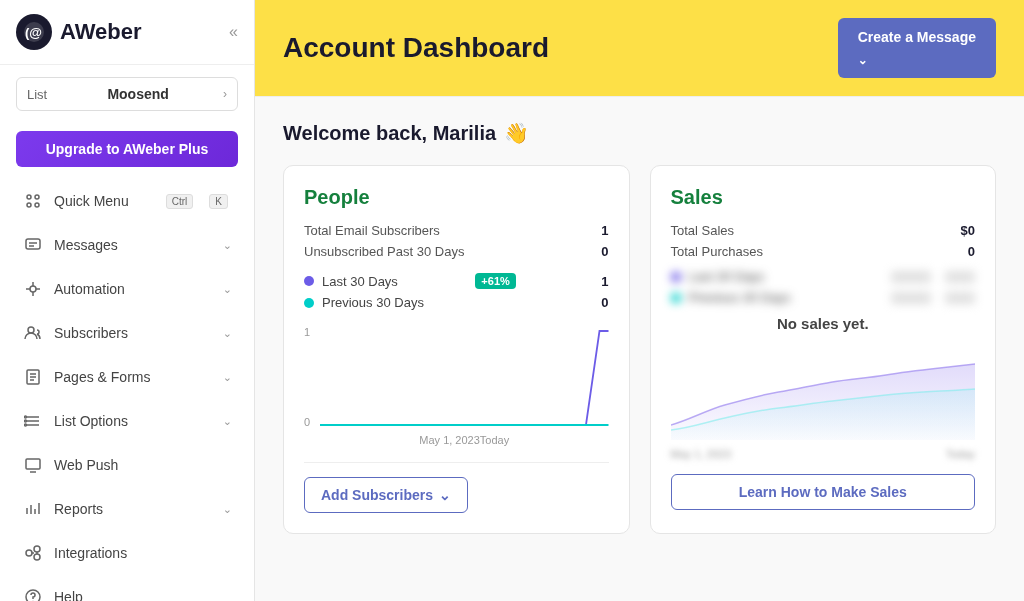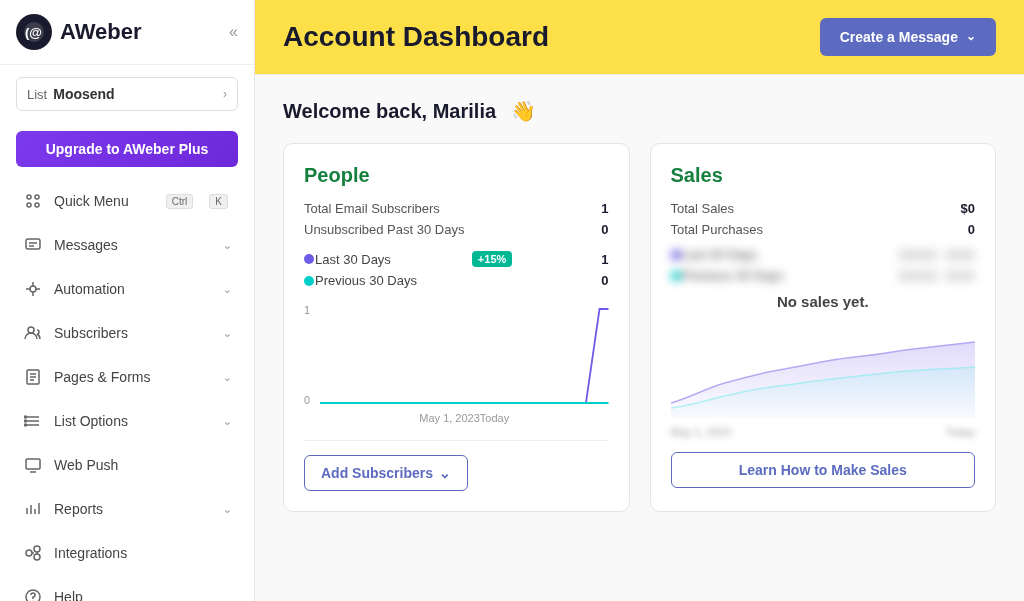--- a/index.html
+++ b/index.html
@@ -6,54 +6,54 @@
     body { font-family: -apple-system, BlinkMacSystemFont, 'Segoe UI', sans-serif; background: #f5f5f5; display: flex; height: 601px; overflow: hidden; }
 
     
     .sidebar { width: 255px; background: #fff; border-right: 1px solid #e5e5e5; display: flex; flex-direction: column; height: 601px; overflow-y: auto; flex-shrink: 0; }
     .sidebar-header { padding: 14px 16px; display: flex; align-items: center; justify-content: space-between; border-bottom: 1px solid #eee; }
     .logo { display: flex; align-items: center; gap: 8px; }
     .logo-icon { width: 36px; height: 36px; background: #1a1a2e; border-radius: 50%; display: flex; align-items: center; justify-content: center; }
     .logo-text { font-size: 22px; font-weight: 700; color: #1a1a2e; }
     .collapse-btn { color: #999; cursor: pointer; font-size: 16px; }
 
-    .list-selector { margin: 12px 16px; display: flex; align-items: center; border: 1px solid #ddd; border-radius: 6px; padding: 8px 10px; cursor: pointer; }
+    .list-selector { margin: 12px 16px; display: flex; align-items: center; border: 1px solid #ddd; border-radius: 6px; padding: 8px 10px; cursor: pointer; gap: 36px; }
     .list-label { font-size: 13px; color: #666; margin-right: 6px; }
-    .list-name { font-size: 14px; font-weight: 600; color: #333; flex: 1; }
+    .list-name { font-size: 14px; font-weight: 600; color: #333; flex: 1; text-align: center; }
     .list-chevron { color: #999; font-size: 12px; }
 
     .upgrade-btn { margin: 8px 16px 12px; background: linear-gradient(135deg, #7c3aed, #6d28d9); color: #fff; border: none; border-radius: 6px; padding: 10px; font-size: 14px; font-weight: 600; cursor: pointer; text-align: center; width: calc(100% - 32px); }
 
     .nav-item { display: flex; align-items: center; padding: 10px 16px; cursor: pointer; color: #444; font-size: 14px; border-radius: 4px; margin: 1px 6px; }
     .nav-icon { width: 22px; height: 22px; margin-right: 10px; display: flex; align-items: center; justify-content: center; color: #666; flex-shrink: 0; }
     .nav-label { flex: 1; }
     .nav-chevron { color: #999; font-size: 11px; }
     .nav-kbd { display: flex; gap: 16px; margin-right: 4px; }
     .kbd { background: #f0f0f0; border: 1px solid #ddd; border-radius: 3px; padding: 1px 5px; font-size: 10px; color: #666; }
 
     
     .main { flex: 1; display: flex; flex-direction: column; overflow: hidden; background: #f9f9f9; }
     .main-header { background: #fde047; padding: 18px 28px; display: flex; align-items: center; justify-content: space-between; border-bottom: 1px solid #eee; }
     .page-title { font-size: 28px; font-weight: 700; color: #1a1a2e; }
-    .create-btn { background: #5c6bc0; color: #fff; border: none; border-radius: 6px; padding: 11px 20px; font-size: 14px; font-weight: 600; cursor: pointer; display: flex; align-items: flex-start; gap: 8px; }
+    .create-btn { background: #5c6bc0; color: #fff; border: none; border-radius: 6px; padding: 11px 20px; font-size: 14px; font-weight: 600; cursor: pointer; display: flex; align-items: flex-start; gap: 8px; flex-direction: column; }
     .create-btn-chevron { font-size: 12px; }
 
     .main-body { padding: 24px 28px; overflow-y: auto; flex: 1; }
-    .welcome-text { font-size: 20px; font-weight: 700; color: #1a1a2e; margin-bottom: 20px; display: flex; align-items: center; gap: 15px; }
+    .welcome-text { font-size: 20px; font-weight: 700; color: #1a1a2e; margin-bottom: 20px; display: flex; align-items: center; gap: 8px; }
 
     .cards-row { display: flex; gap: 20px; }
     .card { background: #fff; border-radius: 10px; border: 1px solid #e5e5e5; padding: 20px; flex: 1; }
 
     
     .card-title { font-size: 20px; font-weight: 700; color: #15803d; margin-bottom: 14px; }
     .stat-row { display: flex; justify-content: space-between; font-size: 13px; color: #555; margin-bottom: 6px; }
     .stat-value { font-weight: 700; color: #1a1a2e; }
 
     .legend { margin-top: 14px; }
-    .legend-item { display: flex; align-items: center; gap: 1px; font-size: 13px; color: #444; margin-bottom: 6px; }
+    .legend-item { display: flex; align-items: center; gap: 8px; font-size: 13px; color: #444; margin-bottom: 6px; }
     .legend-dot { width: 10px; height: 10px; border-radius: 50%; flex-shrink: 0; }
     .legend-dot.purple { background: #6c5ce7; }
     .legend-dot.teal { background: #00cec9; }
     .badge-green { background: #00b894; color: #fff; font-size: 11px; font-weight: 700; padding: 2px 6px; border-radius: 4px; margin-left: auto; margin-right: 8px; }
     .legend-val { font-weight: 700; color: #1a1a2e; margin-left: auto; }
 
     
     .chart-container { margin-top: 16px; position: relative; height: 120px; }
     .chart-y-label { position: absolute; left: 0; font-size: 11px; color: #999; }
     .chart-y-label.top { top: 0; }
@@ -243,21 +243,21 @@
         </div>
         <div class="stat-row">
           <span>Unsubscribed Past 30 Days</span>
           <span class="stat-value">0</span>
         </div>
 
         <div class="legend">
           <div class="legend-item">
             <span class="legend-dot purple"></span>
             <span>Last 30 Days</span>
-            <span class="badge-green">+15%</span>
+            <span class="badge-green">+61%</span>
             <span class="legend-val">1</span>
           </div>
           <div class="legend-item">
             <span class="legend-dot teal"></span>
             <span>Previous 30 Days</span>
             <span class="legend-val">0</span>
           </div>
         </div>
 
         <div class="chart-container">

